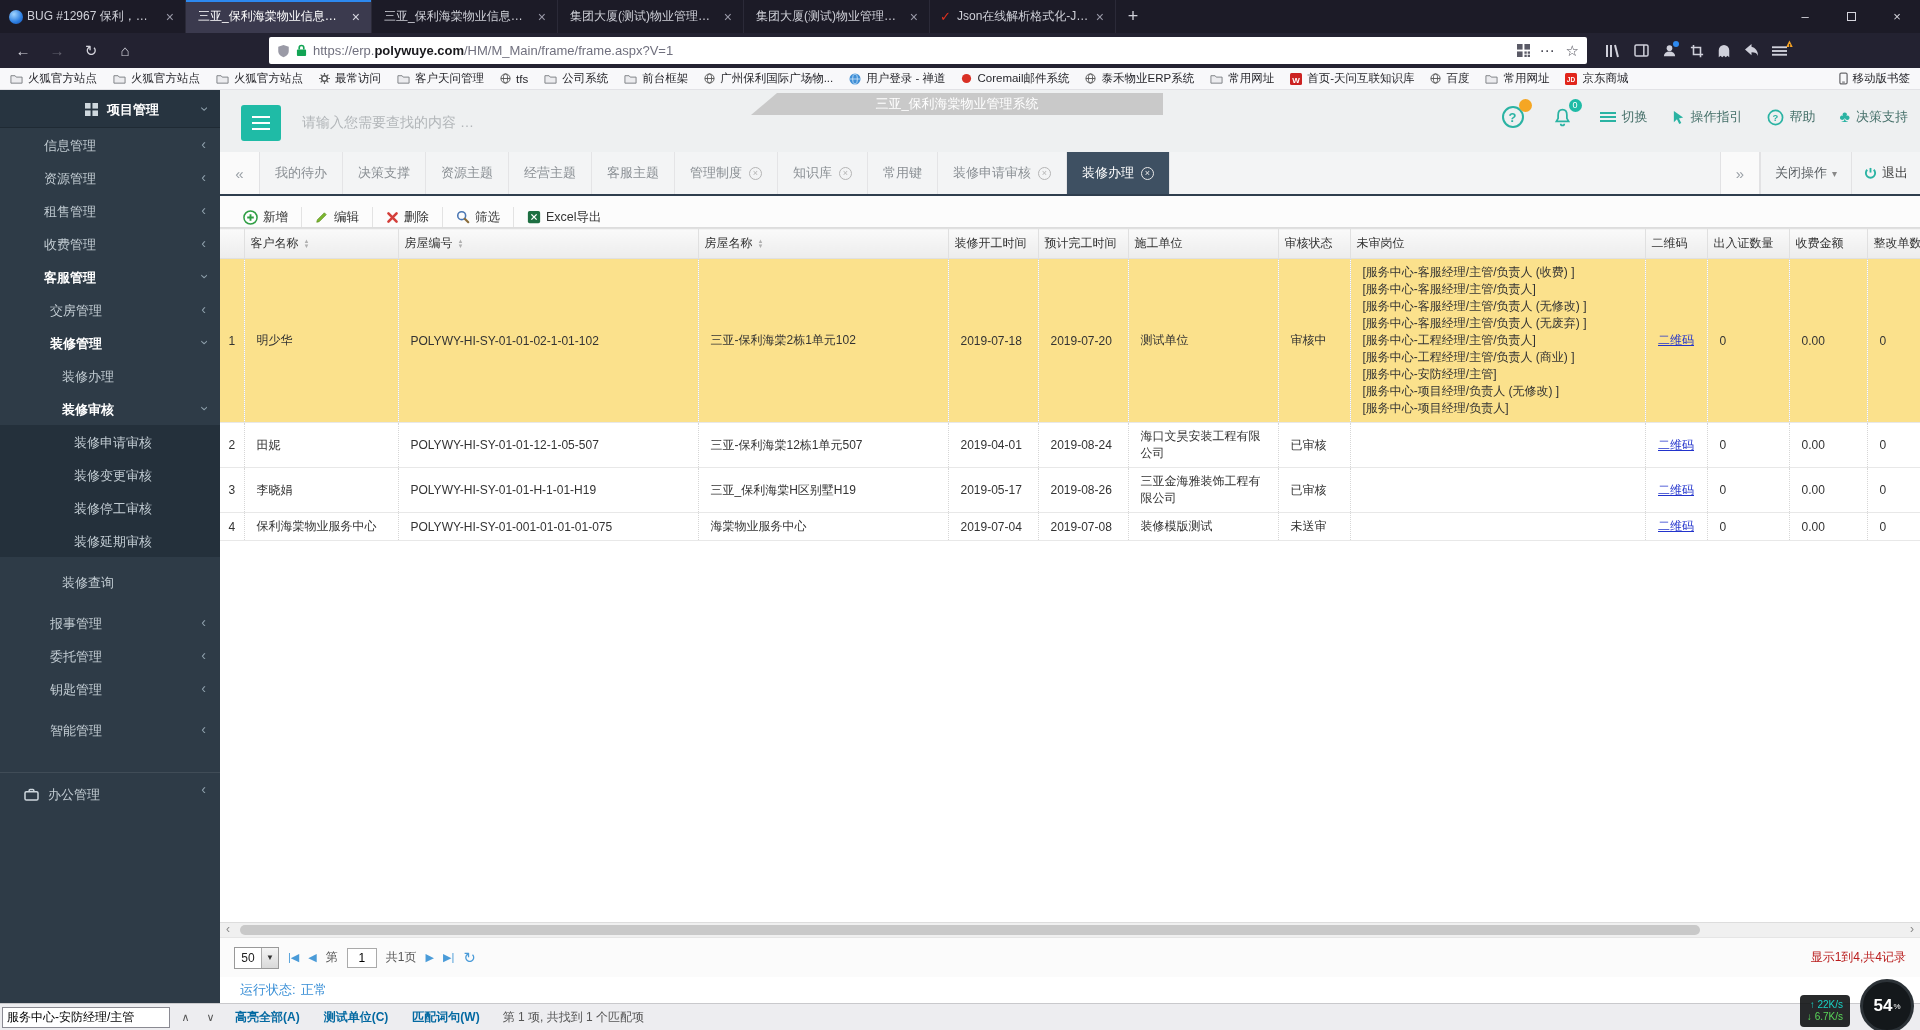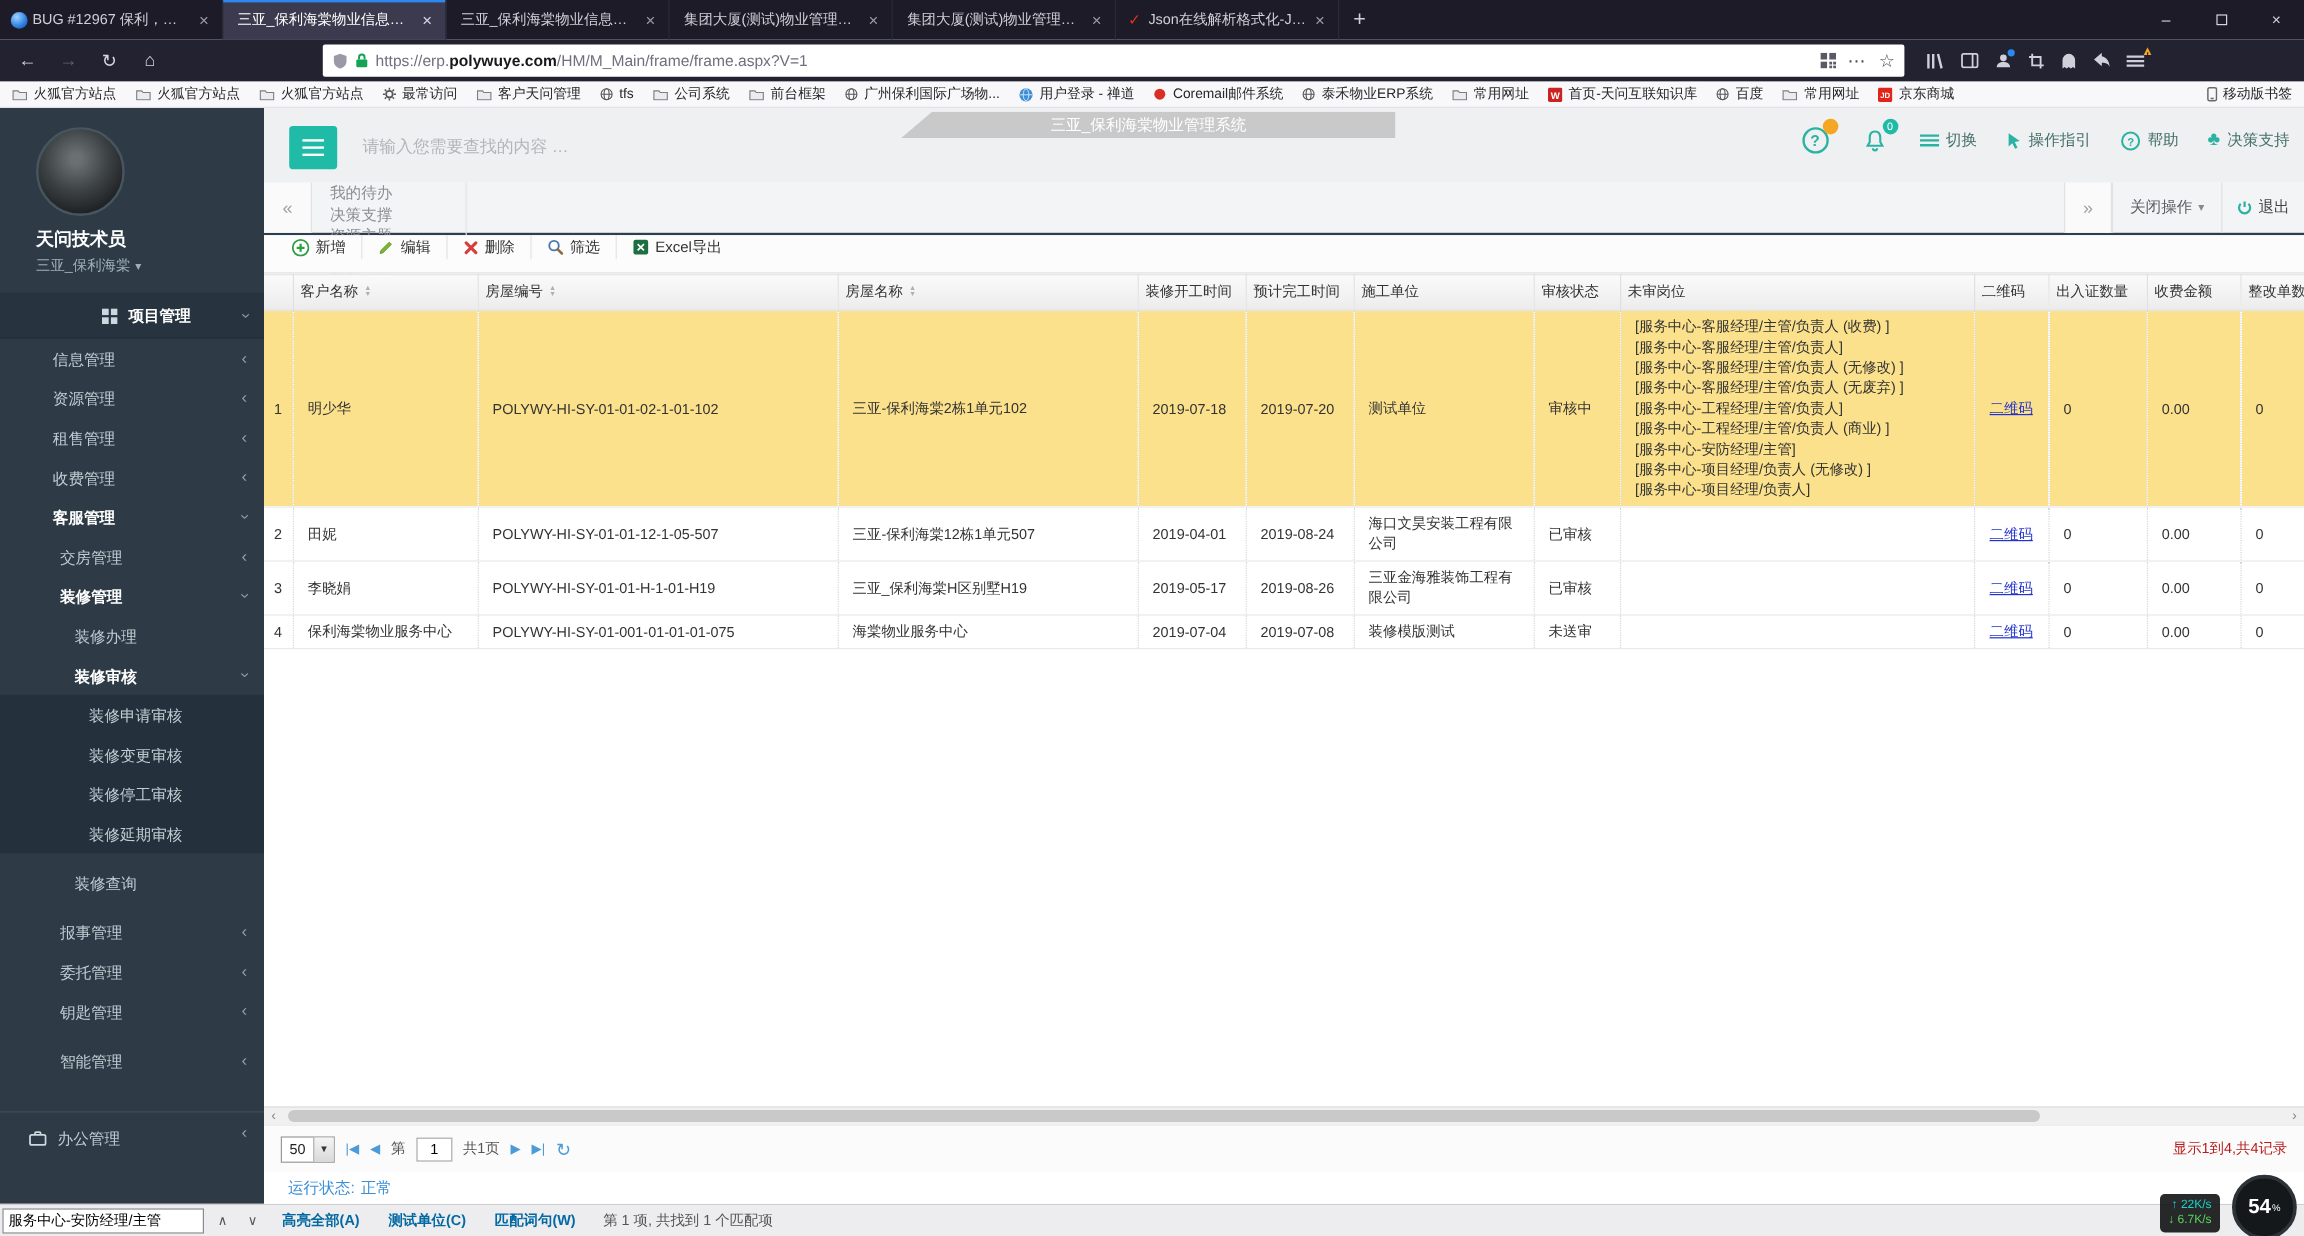--- a/index.html
+++ b/index.html
@@ -83,32 +83,32 @@
   .hdr-item { display:inline-flex; align-items:center; gap:6px; font-size:13px; color:#46706a; cursor:pointer; }
   .noti { position:relative; width:26px; height:26px; display:inline-flex; align-items:center; justify-content:center; }
   .badge { position:absolute; top:-5px; right:-6px; min-width:13px; height:13px; border-radius:7px; font-size:9px; line-height:13px; text-align:center; color:#fff; padding:0 2px; }
   .badge.orange { background:#f5a623; }
   .badge.teal { background:#1fbba6; }
   .q-circle { width:22px; height:22px; border-radius:50%; border:2px solid #2ab3a3; color:#2ab3a3; font-weight:bold; font-size:13px; display:flex; align-items:center; justify-content:center; }
 
   
   .app-tabrow { height:44px; flex:0 0 44px; background:#f3f4f5; border-bottom:2px solid #2f3e4e; display:flex; align-items:stretch; }
   .tr-btn { width:40px; display:flex; align-items:center; justify-content:center; color:#9aa0a6; font-size:15px; background:#fafafa; border-right:1px solid #e2e2e4; }
-  #app-tabs { display:flex;flex-direction:column; }
+  #app-tabs { display:flex; }
   .atab { display:flex; align-items:center; padding:0 15px; font-size:13px; color:#8a8f94; border-right:1px solid #e4e4e6; cursor:pointer; white-space:nowrap; }
   .atab .tclose { width:13px; height:13px; border:1px solid #b5b5b5; border-radius:50%; color:#b5b5b5; font-size:9px; line-height:11px; text-align:center; margin-left:7px; }
   .atab.active { background:#3e5062; color:#fff; }
   .atab.active .tclose { border-color:#e8e8e8; color:#e8e8e8; }
   .tabrow-right { margin-left:auto; display:flex; align-items:stretch; }
   .closeops { display:flex; align-items:center; gap:5px; font-size:13px; color:#5a5f63; padding:0 14px; border-left:1px solid #e2e2e4; }
   .closeops .caret { font-size:10px; color:#888; }
   .exit { display:flex; align-items:center; gap:5px; font-size:13px; color:#444; padding:0 12px; border-left:1px solid #e2e2e4; }
 
   
-  .toolbar { height:32px; flex:0 0 32px; background:#fcfcfc; border-bottom:1px solid #ddd; display:flex; align-items:flex-start; padding-left:10px; }
+  .toolbar { height:32px; flex:0 0 32px; background:#fcfcfc; border-bottom:1px solid #ddd; display:flex; align-items:flex-end; padding-left:10px; }
   .tbtn { display:inline-flex; align-items:center; gap:5px; font-size:12.5px; color:#333; padding:0 13px; height:20px; border-right:1px solid #e3e3e3; cursor:pointer; }
   .tbtn:last-child { border-right:none; }
 
   
   .grid-area { flex:1; overflow:hidden; background:#fff; }
   table.grid { border-collapse:collapse; table-layout:fixed; width:1727px; }
   .grid th { height:30px; background:linear-gradient(#fafafa,#ececec); border:1px solid #e0e0e0; border-left:none; font-size:12px; font-weight:normal; color:#333; text-align:left; padding:0 6px; white-space:nowrap; overflow:hidden; }
   .grid th .sort { display:inline-block; vertical-align:middle; margin-left:5px; color:#b0b0b0; font-size:6px; line-height:5px; }
   .grid td { border-bottom:1px solid #e8e8e8; border-right:1px dotted #d6d6d6; font-size:12px; color:#333; padding:5px 12px; vertical-align:middle; white-space:normal; overflow:hidden; }
   .grid td.c { text-align:center; padding:5px 2px; }
@@ -450,25 +450,20 @@
             <rect x="1" y="1" width="8" height="12" rx="1.5" fill="none" stroke="#6a6a6e" stroke-width="1.4"></rect>
             <line x1="3.5" y1="11" x2="6.5" y2="11" stroke="#6a6a6e" stroke-width="1.2"></line>
           </svg>
         </span>
       <span>移动版书签</span>
     </div>
   </div>
 
   <div class="app">
     <aside class="sidebar">
-      <div class="user-block">
-        <div class="avatar"></div>
-        <div class="user-name">天问技术员</div>
-        <div class="user-org"><span>三亚_保利海棠</span><span class="caret">▾</span></div>
-      </div>
       <nav id="side-menu">
           <div class="sitem lvl1 bold header"><span class="ic">
               <svg width="13" height="13" viewBox="0 0 14 14">
                 <g fill="#cfd8de">
                   <rect x="0" y="0" width="6" height="6"></rect>
                   <rect x="8" y="0" width="6" height="6"></rect>
                   <rect x="0" y="8" width="6" height="6"></rect>
                   <rect x="8" y="8" width="6" height="6"></rect>
                 </g>
               </svg>

